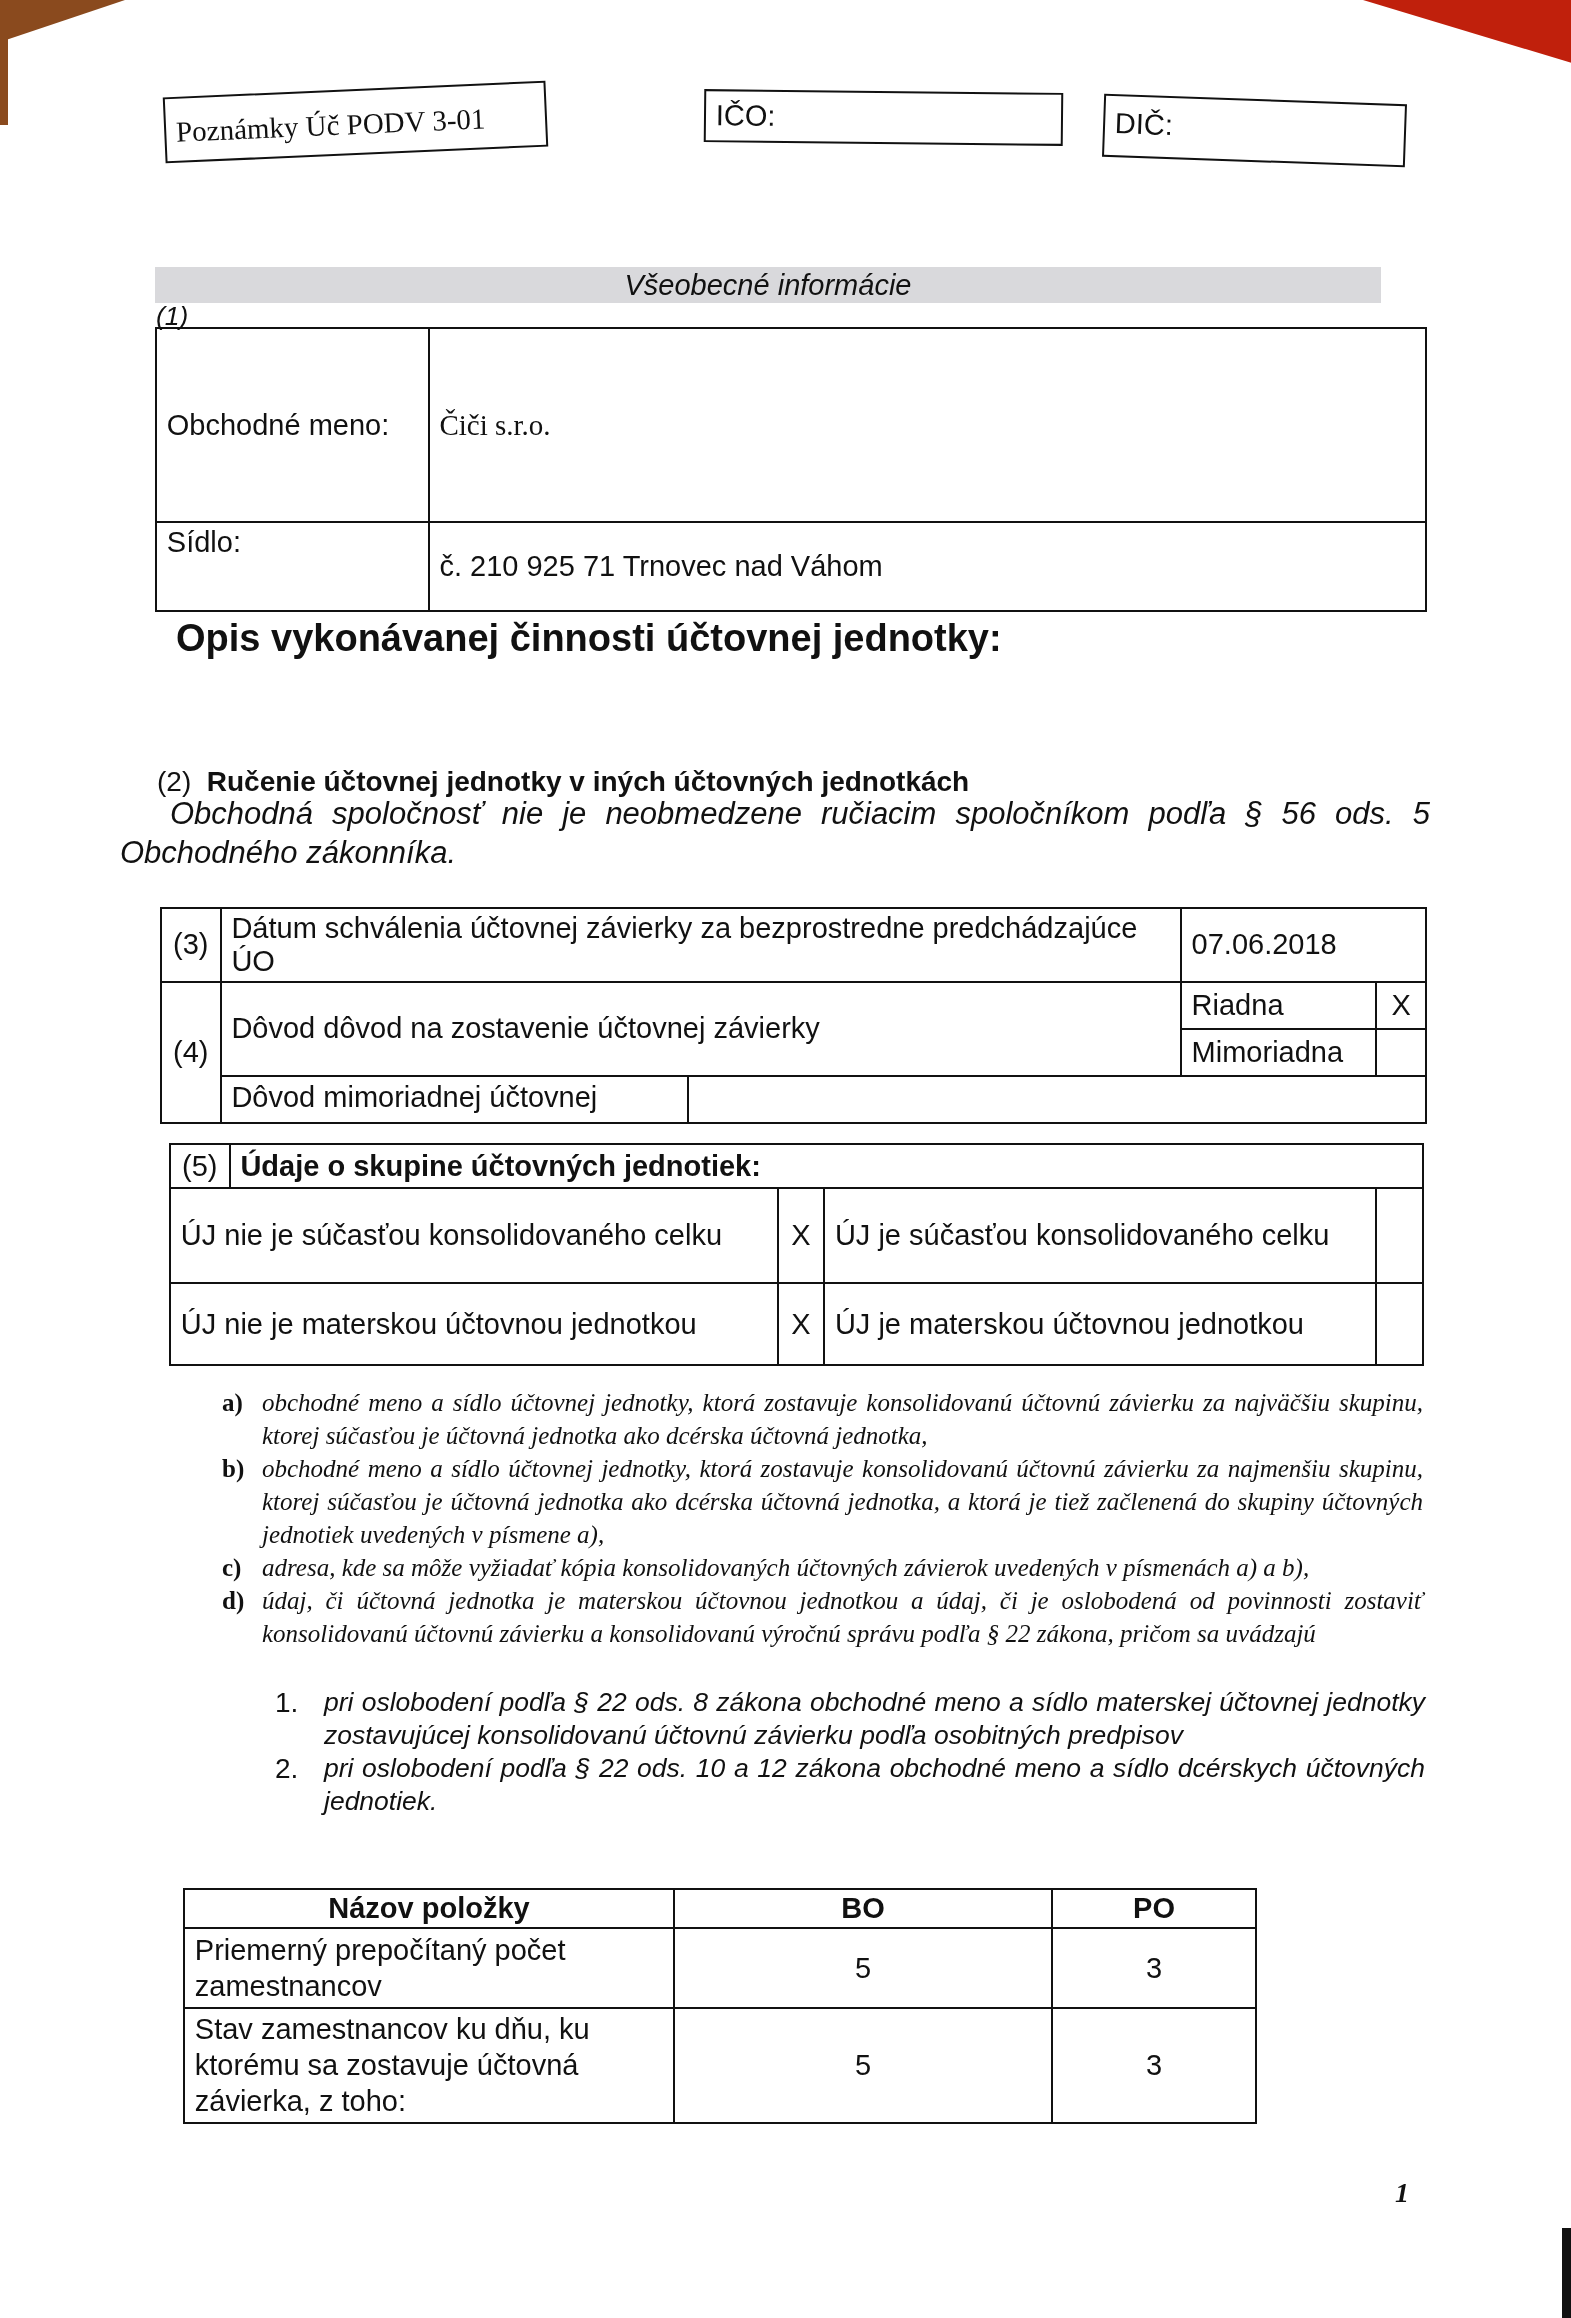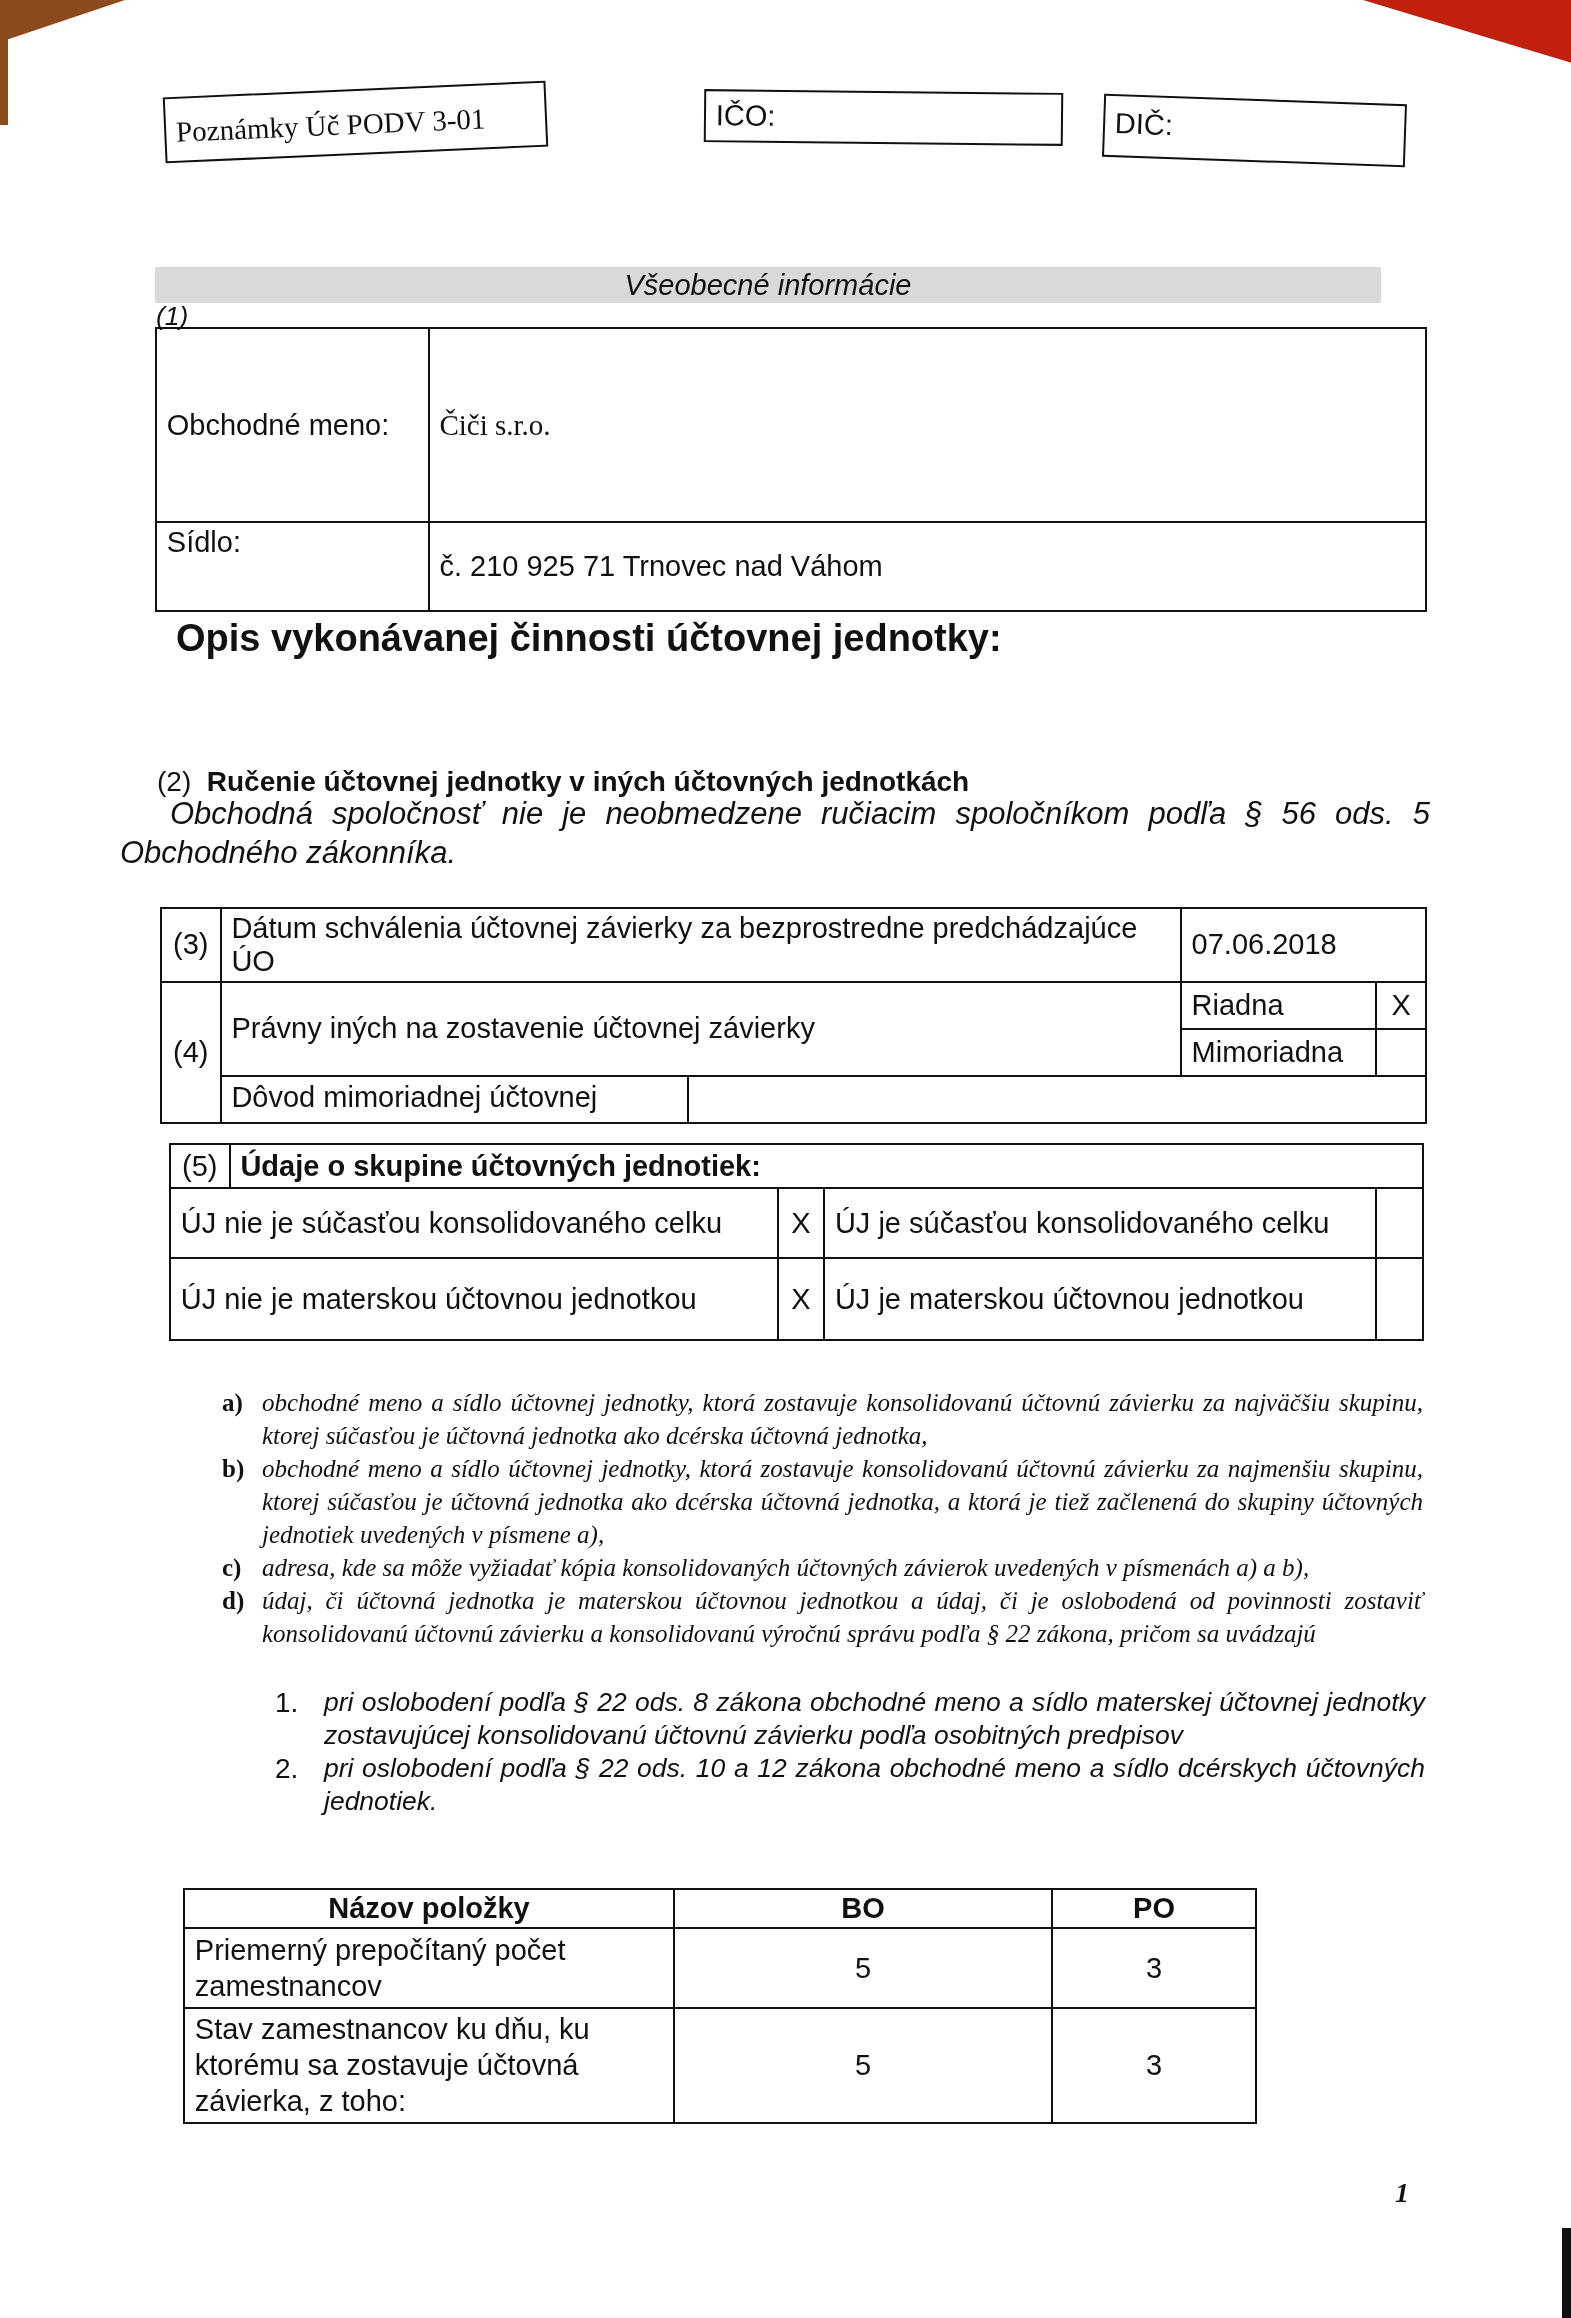--- a/index.html
+++ b/index.html
@@ -112,21 +112,21 @@
 
 <table class="frm t3">
   <tbody>
       <tr style="height:50px;">
     <td style="width:38px;" class="center">(3)</td>
     <td colspan="2">Dátum schválenia účtovnej závierky za bezprostredne predchádzajúce ÚO</td>
     <td colspan="2" style="width:209px;margin-top:43px;">07.06.2018</td>
   </tr>
   <tr style="height:47px;">
     <td rowspan="3" class="center">(4)</td>
-    <td colspan="2" rowspan="2">Právny iných na zostavenie účtovnej závierky</td>
+    <td colspan="2" rowspan="2">Dôvod dôvod na zostavenie účtovnej závierky</td>
     <td style="width:174px;">Riadna</td>
     <td style="width:28px;" class="center">X</td>
   </tr>
   <tr style="height:47px;">
     <td>Mimoriadna</td>
     <td class="center"></td>
   </tr>
   <tr style="height:47px;">
     <td style="width:446px;">
           <div style="height:36px; overflow:hidden;">Dôvod mimoriadnej účtovnej</div>
@@ -135,21 +135,21 @@
   </tr>
 </tbody>
   </table>
 
 <table class="frm t5">
   <tbody>
       <tr style="height:40px;">
     <td style="width:38px;" class="center">(5)</td>
     <td colspan="4" style="font-weight:bold;">Údaje o skupine účtovných jednotiek:</td>
   </tr>
-  <tr style="height:70px;">
+  <tr style="height:95px;">
     <td colspan="2" style="width:550px;">ÚJ   nie je súčasťou konsolidovaného celku</td>
     <td style="width:25px;" class="center">X</td>
     <td>ÚJ   je súčasťou konsolidovaného celku</td>
     <td style="width:25px;" class="center"></td>
   </tr>
   <tr style="height:82px;">
     <td colspan="2">ÚJ   nie je materskou účtovnou jednotkou</td>
     <td class="center">X</td>
     <td>ÚJ  je materskou účtovnou jednotkou</td>
     <td class="center"></td>

